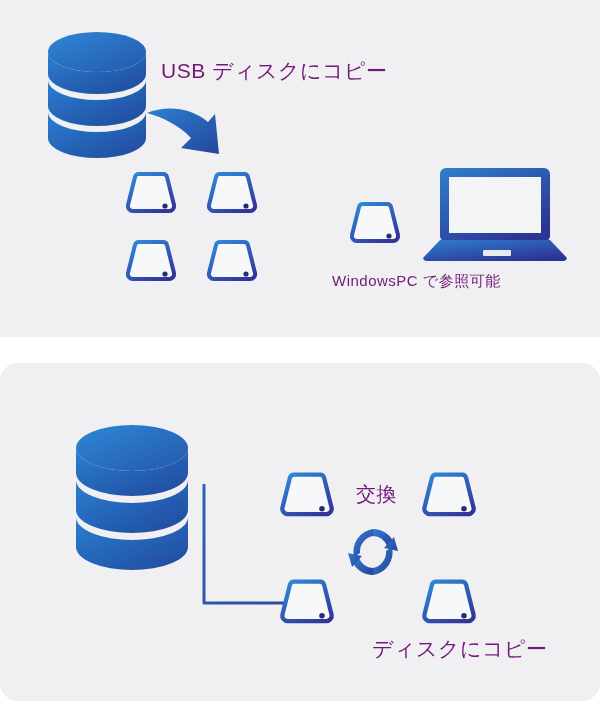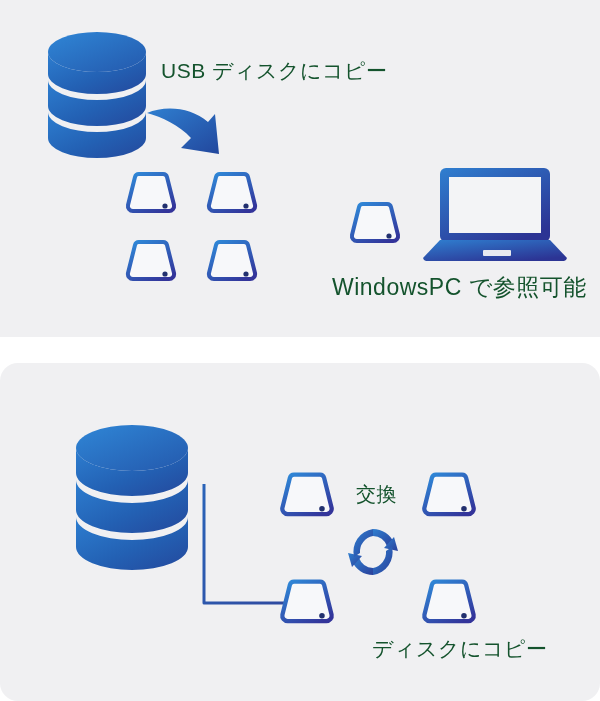--- a/index.html
+++ b/index.html
@@ -46,34 +46,34 @@
     top: 337px;
     width: 600px;
     height: 26px;
     background: #ffffff;
   }
   .node {
     position: absolute;
   }
   .label {
     position: absolute;
-    color: #14532d;
+    color: #701a75;
     white-space: nowrap;
     font-weight: 400;
     letter-spacing: 0.5px;
   }
   #label-usb-copy {
     left: 161px;
     top: 57px;
     font-size: 21px;
   }
   #label-windows-pc {
     left: 332px;
     top: 272px;
-    font-size: 23px;
+    font-size: 15px;
   }
   svg { display: block; overflow: visible; }
 </style>
 </head>
 <body>
 
 <div class="stage">
 
   <div class="panel" id="panel-top">
     <div class="panel-inner">

